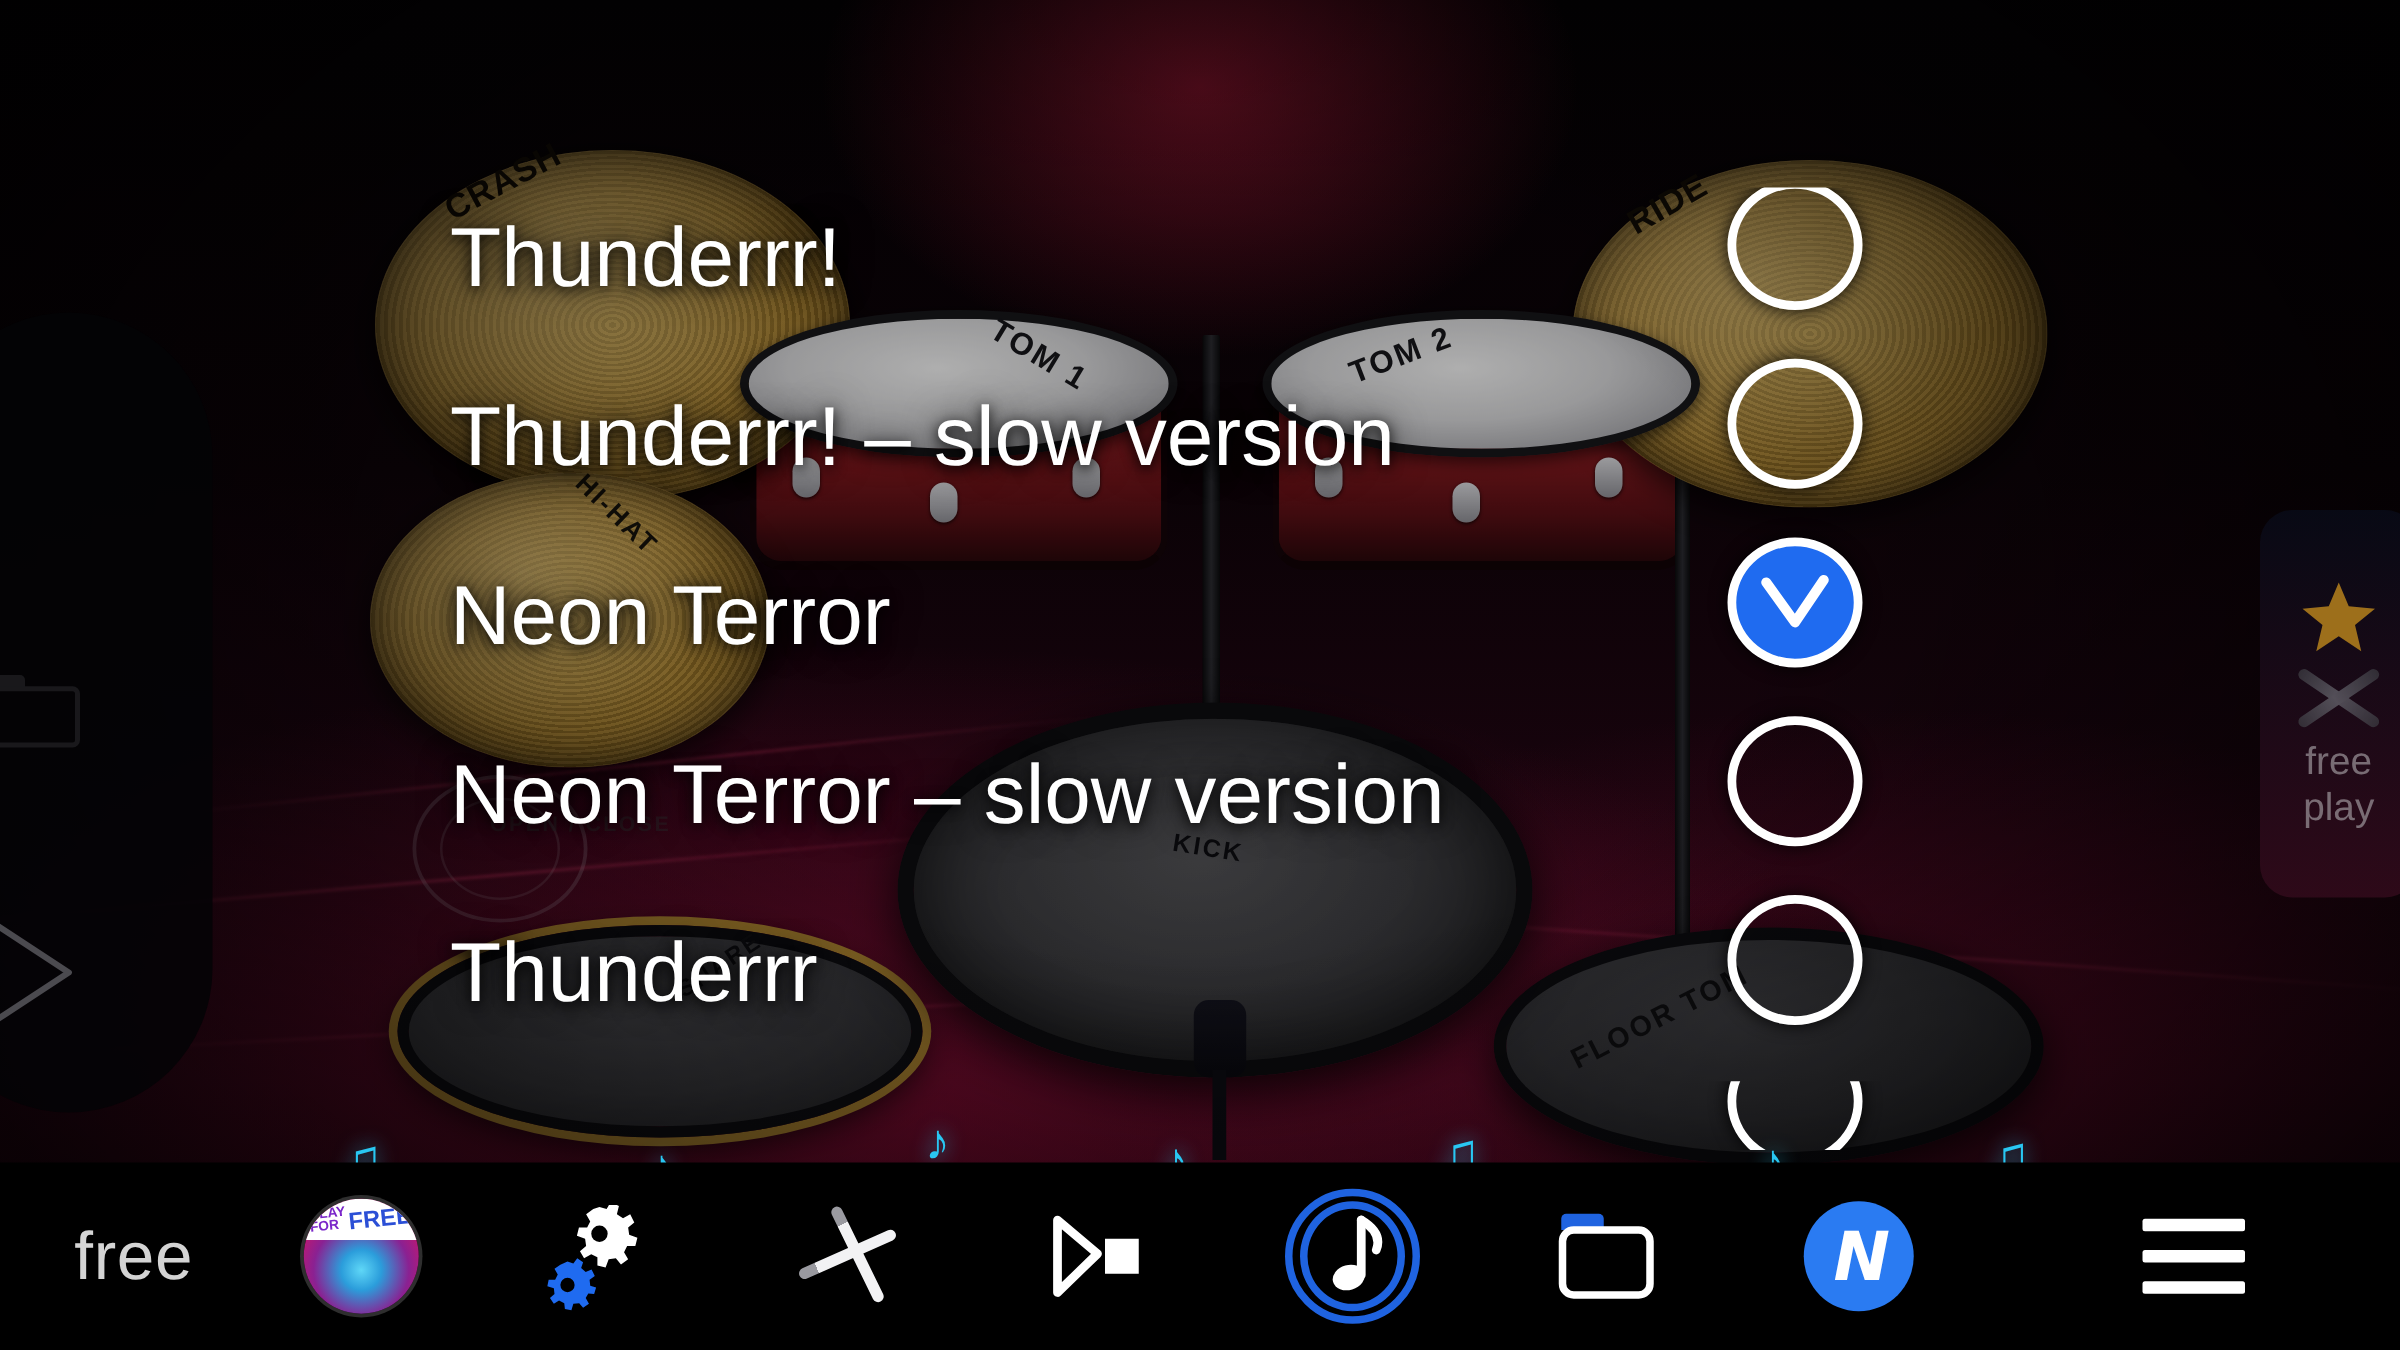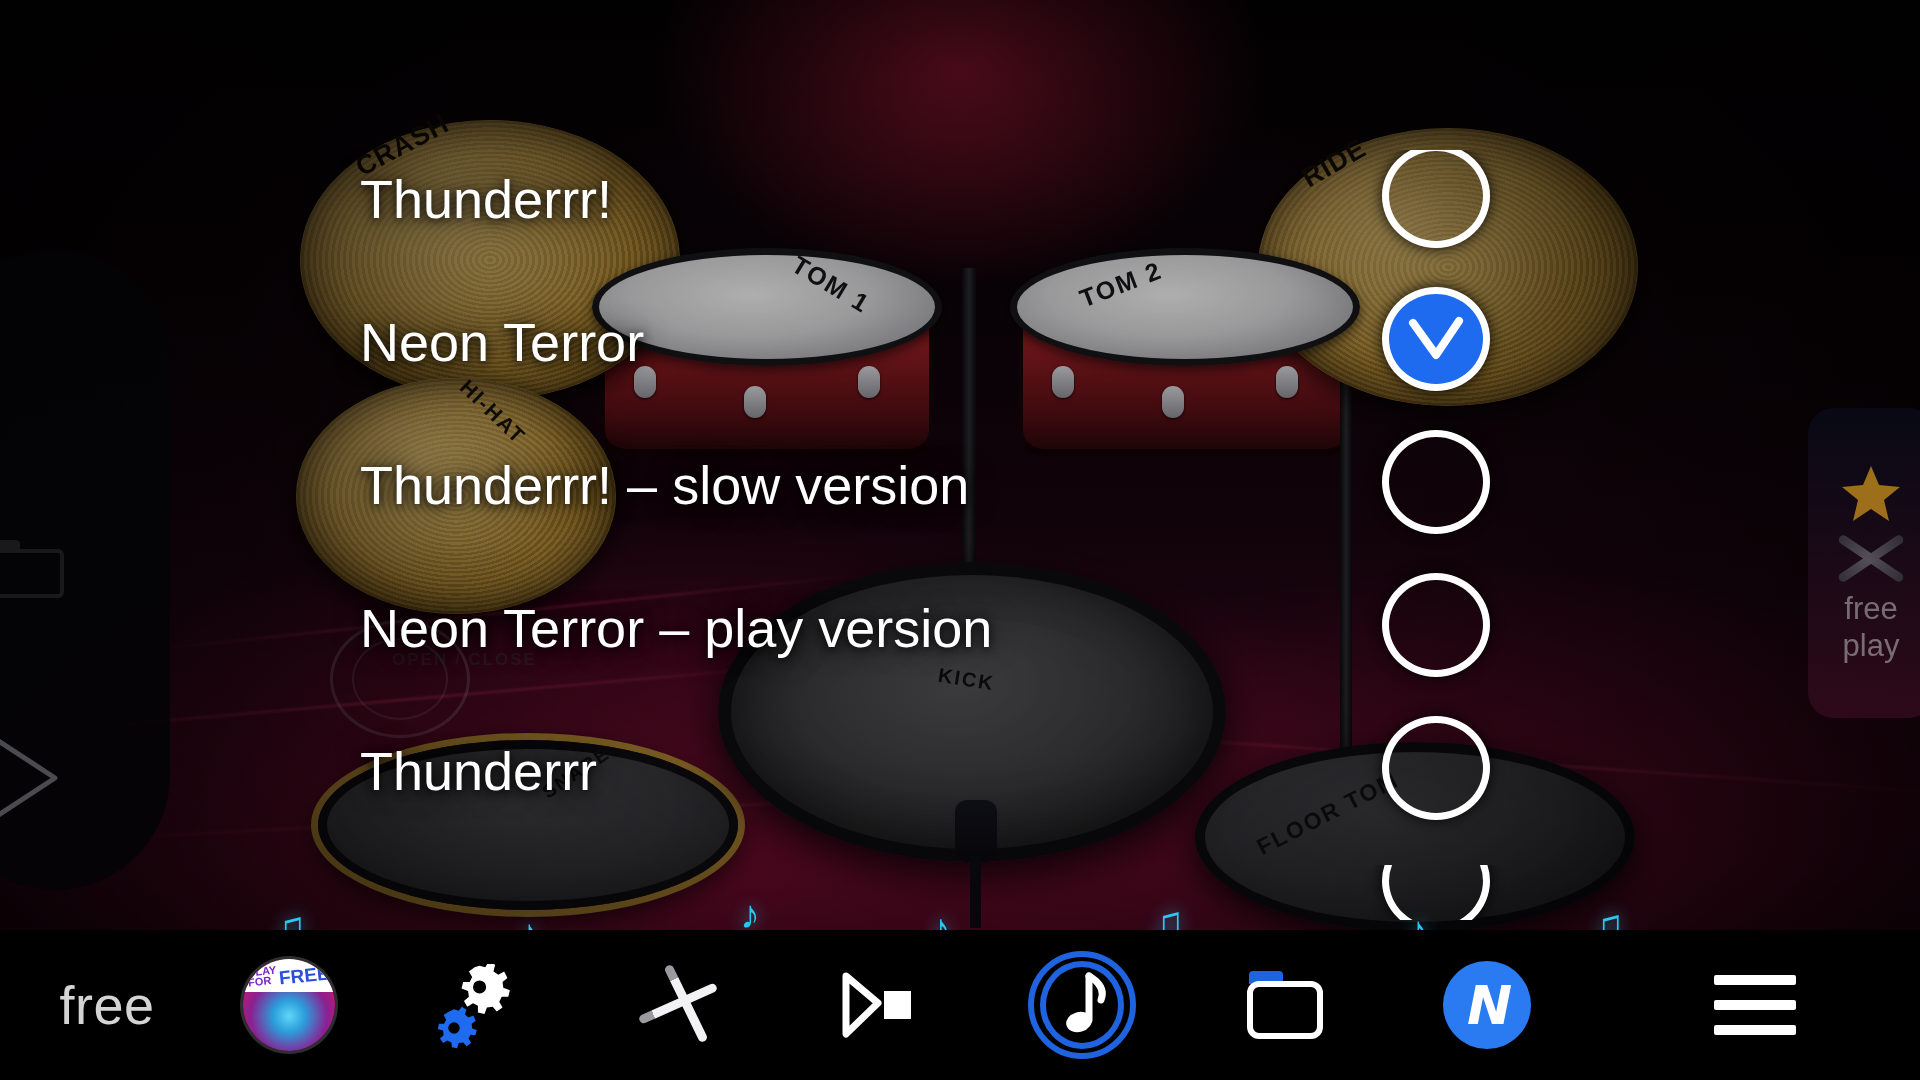--- a/index.html
+++ b/index.html
@@ -95,21 +95,21 @@
   .rp-sticks{ position:relative; width:76px; height:62px; opacity:.72; }
   .rp-sticks i{ position:absolute; left:0; top:28px; width:76px; height:9px; border-radius:5px;
     background:linear-gradient(90deg,#3d3d43,#6a6a72 46%,#3b3b41); }
   .rp-sticks i:nth-child(1){ transform:rotate(34deg); }
   .rp-sticks i:nth-child(2){ transform:rotate(-34deg); }
   .rp-txt{ color:#9a9298; font-size:31px; line-height:33px; text-align:center; opacity:.72; }
 
   
   .songlist{ position:absolute; left:0; top:150px; width:1920px; height:770px; overflow:hidden; }
   .song-row{ position:relative; height:143px; }
-  .song-name{ position:absolute; left:360px; color:#fff; font-size:54px; font-weight:300;
+  .song-name{ position:absolute; left:360px; color:#fff; font-size:67px; font-weight:300;
     white-space:nowrap; text-shadow:0 2px 10px rgba(0,0,0,.95), 0 0 28px rgba(0,0,0,.8); }
   .song-row:nth-child(1) .song-name{ top:20px; }
   .song-row:nth-child(n) .song-name{ top:18px; }
   .radio{ position:absolute; right:430px; top:-6px; width:108px; height:104px; border-radius:50%;
     border:7px solid #fff; box-shadow:0 0 14px rgba(0,0,0,.9); }
   .radio.sel{ background:#1f6bf0; border-color:#fff; }
   .radio .chk{ position:absolute; left:50%; top:50%; transform:translate(-50%,-54%); }
   .song-row.partial{ height:60px; overflow:hidden; }
   .song-row.partial .song-name{ top:-14px; opacity:.16; }
   .song-row.partial .radio{ top:-36px; }
@@ -240,35 +240,35 @@
   </div>
 
   <div class="songlist">
 
     <div class="song-row">
       <div class="song-name">Thunderrr!</div>
       <div class="radio"></div>
     </div>
 
     <div class="song-row">
+      <div class="song-name">Thunderrr! – slow version</div>
+      <div class="radio"></div>
+    </div>
+
+    <div class="song-row">
       <div class="song-name">Neon Terror</div>
       <div class="radio sel">
         <svg class="chk" width="62" height="52" viewBox="0 0 62 52">
           <path d="M8 12 L31 44 L54 10" fill="none" stroke="#fff" stroke-width="8" stroke-linecap="round" stroke-linejoin="round"></path>
         </svg>
       </div>
     </div>
 
     <div class="song-row">
-      <div class="song-name">Thunderrr! – slow version</div>
-      <div class="radio"></div>
-    </div>
-
-    <div class="song-row">
-      <div class="song-name">Neon Terror – play version</div>
+      <div class="song-name">Neon Terror – slow version</div>
       <div class="radio"></div>
     </div>
 
     <div class="song-row">
       <div class="song-name">Thunderrr</div>
       <div class="radio"></div>
     </div>
 
     <div class="song-row partial">
       <div class="song-name"></div>

